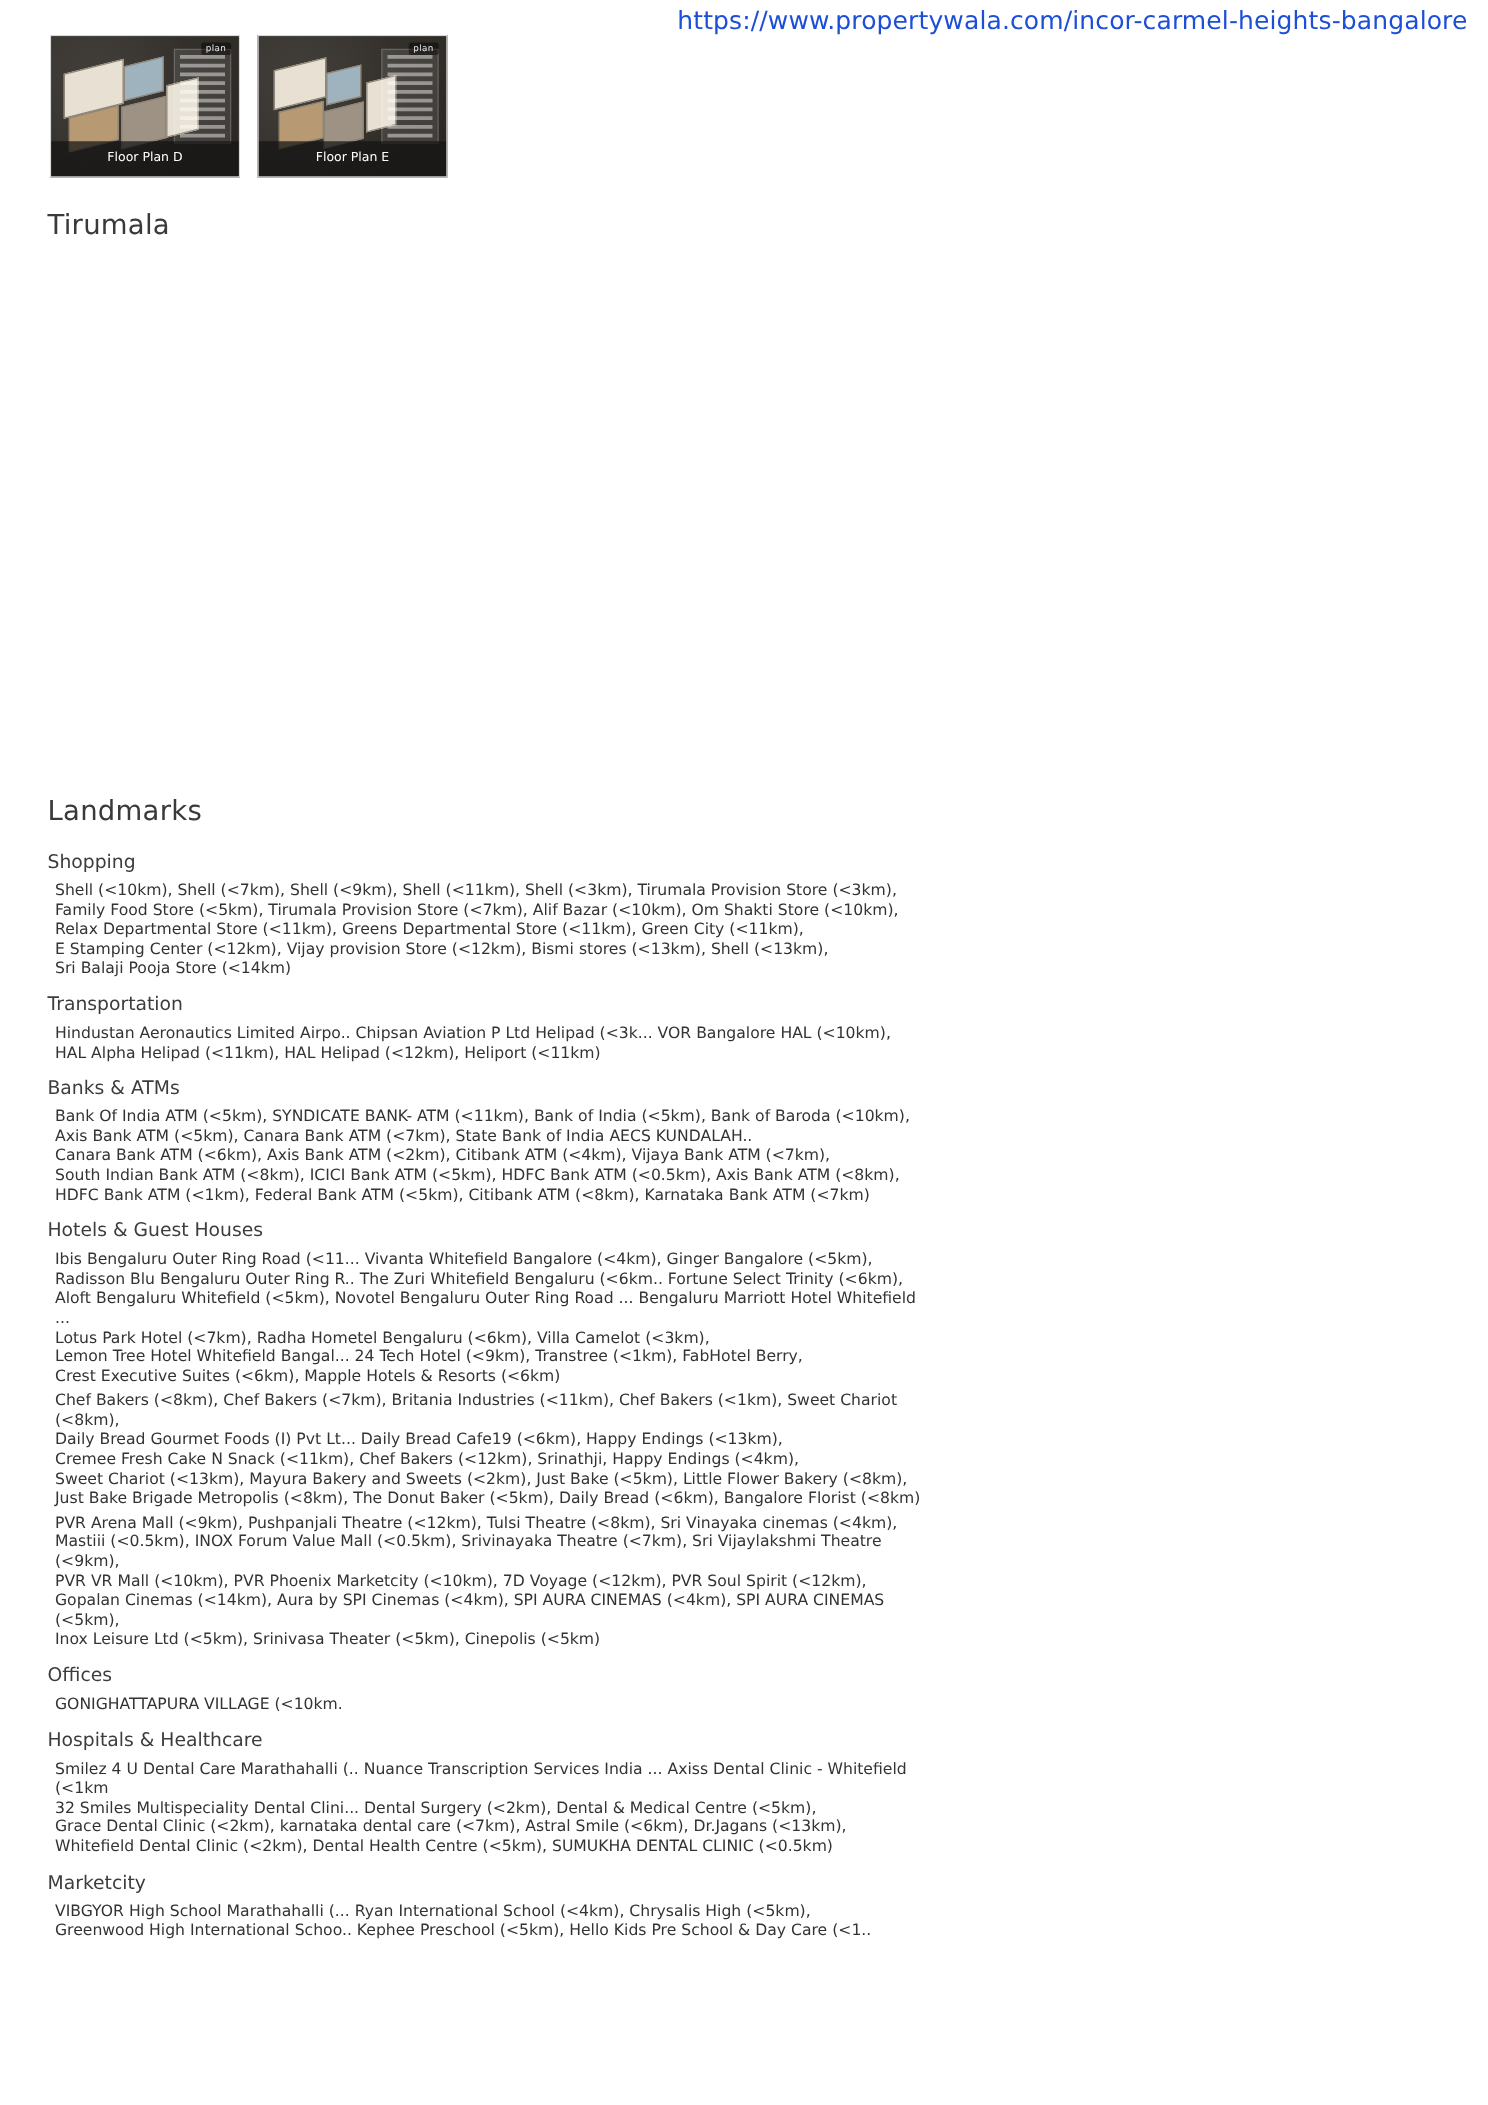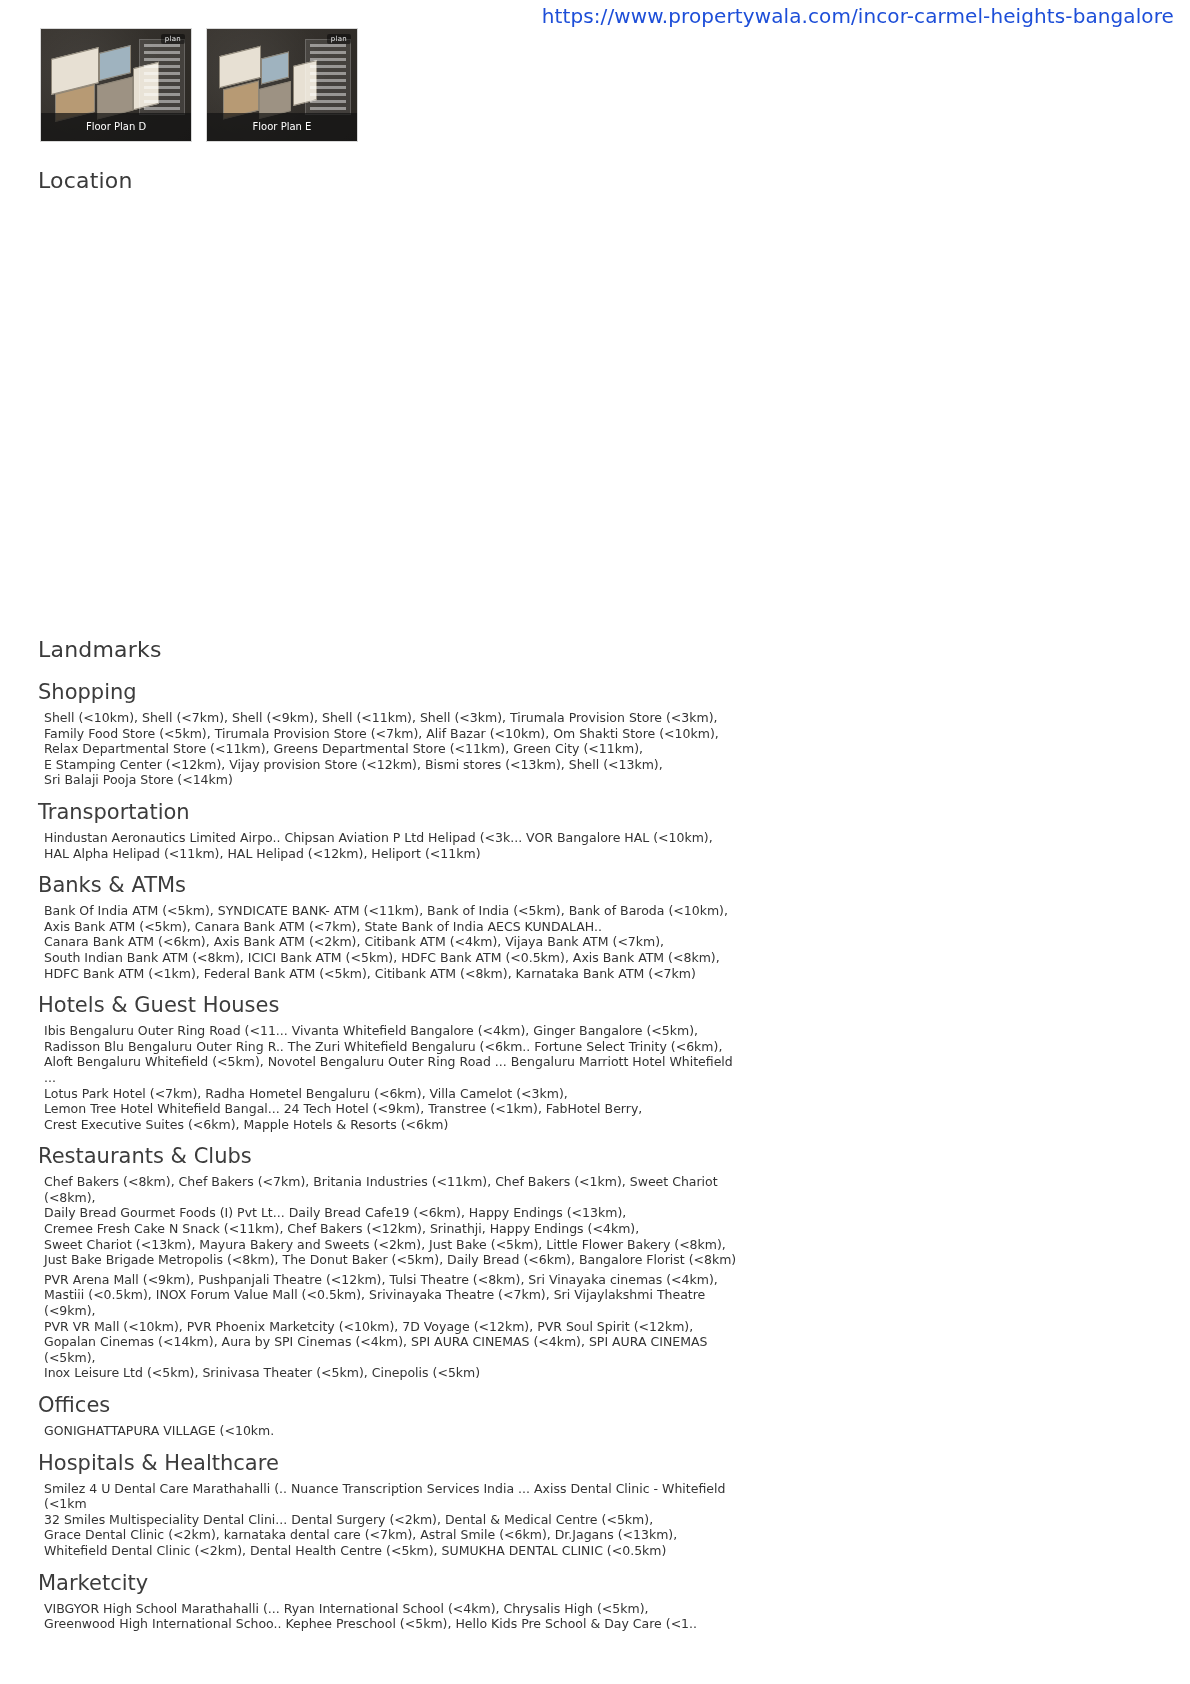--- a/index.html
+++ b/index.html
@@ -130,21 +130,21 @@
 
   
   .landmarks {
     position: absolute;
     left: 38px;
     top: 668px;
     width: 1120px;
   }
   .lm-group { margin-bottom: 4px; }
   .lm-head {
-    font-size: 21px;
+    font-size: 15px;
     color: #3c3c3c;
     margin: 12px 0 6px 0;
     font-weight: 400;
   }
   .lm-body {
     font-size: 12.5px;
     color: #333333;
     line-height: 15.6px;
     padding-left: 6px;
     max-width: 700px;
@@ -202,21 +202,21 @@
             <i></i>
             <i></i>
         </div>
       </div>
       <div class="badge">plan</div>
       <div class="caption">Floor Plan E</div>
     </div>
 
   </div>
 
-  <div class="section-title" id="location-title">Location</div>
+  <div class="section-title" id="location-title">Tirumala</div>
 
   <div class="map-area"></div>
 
   <div class="section-title" id="landmarks-title">Landmarks</div>
 
   <div class="landmarks" id="landmarks-container">
       <div class="lm-group">
         <div class="lm-head">Shopping</div>
         <div class="lm-body">
           <div>Shell (&lt;10km),  Shell (&lt;7km),  Shell (&lt;9km),  Shell (&lt;11km),  Shell (&lt;3km),  Tirumala Provision Store (&lt;3km),</div>
@@ -248,21 +248,20 @@
         <div class="lm-body">
           <div>Ibis Bengaluru Outer Ring Road (&lt;11...  Vivanta Whitefield Bangalore (&lt;4km),  Ginger Bangalore (&lt;5km),</div>
           <div>Radisson Blu Bengaluru Outer Ring R..  The Zuri Whitefield Bengaluru (&lt;6km..  Fortune Select Trinity (&lt;6km),</div>
           <div>Aloft Bengaluru Whitefield (&lt;5km),  Novotel Bengaluru Outer Ring Road ...  Bengaluru Marriott Hotel Whitefield ...</div>
           <div>Lotus Park Hotel (&lt;7km),  Radha Hometel Bengaluru (&lt;6km),  Villa Camelot (&lt;3km),</div>
           <div>Lemon Tree Hotel Whitefield Bangal...  24 Tech Hotel (&lt;9km),  Transtree (&lt;1km),  FabHotel Berry,</div>
           <div>Crest Executive Suites (&lt;6km),  Mapple Hotels &amp; Resorts (&lt;6km)</div>
         </div>
       </div>
       <div class="lm-group">
-        <div class="lm-head">Restaurants &amp; Clubs</div>
         <div class="lm-body">
           <div>Chef Bakers (&lt;8km),  Chef Bakers (&lt;7km),  Britania Industries (&lt;11km),  Chef Bakers (&lt;1km),  Sweet Chariot (&lt;8km),</div>
           <div>Daily Bread Gourmet Foods (I) Pvt Lt...  Daily Bread Cafe19 (&lt;6km),  Happy Endings (&lt;13km),</div>
           <div>Cremee Fresh Cake N Snack (&lt;11km),  Chef Bakers (&lt;12km),  Srinathji,  Happy Endings (&lt;4km),</div>
           <div>Sweet Chariot (&lt;13km),  Mayura Bakery and Sweets (&lt;2km),  Just Bake (&lt;5km),  Little Flower Bakery (&lt;8km),</div>
           <div>Just Bake Brigade Metropolis (&lt;8km),  The Donut Baker (&lt;5km),  Daily Bread (&lt;6km),  Bangalore Florist (&lt;8km)</div>
         </div>
       </div>
       <div class="lm-group">
         <div class="lm-body">

